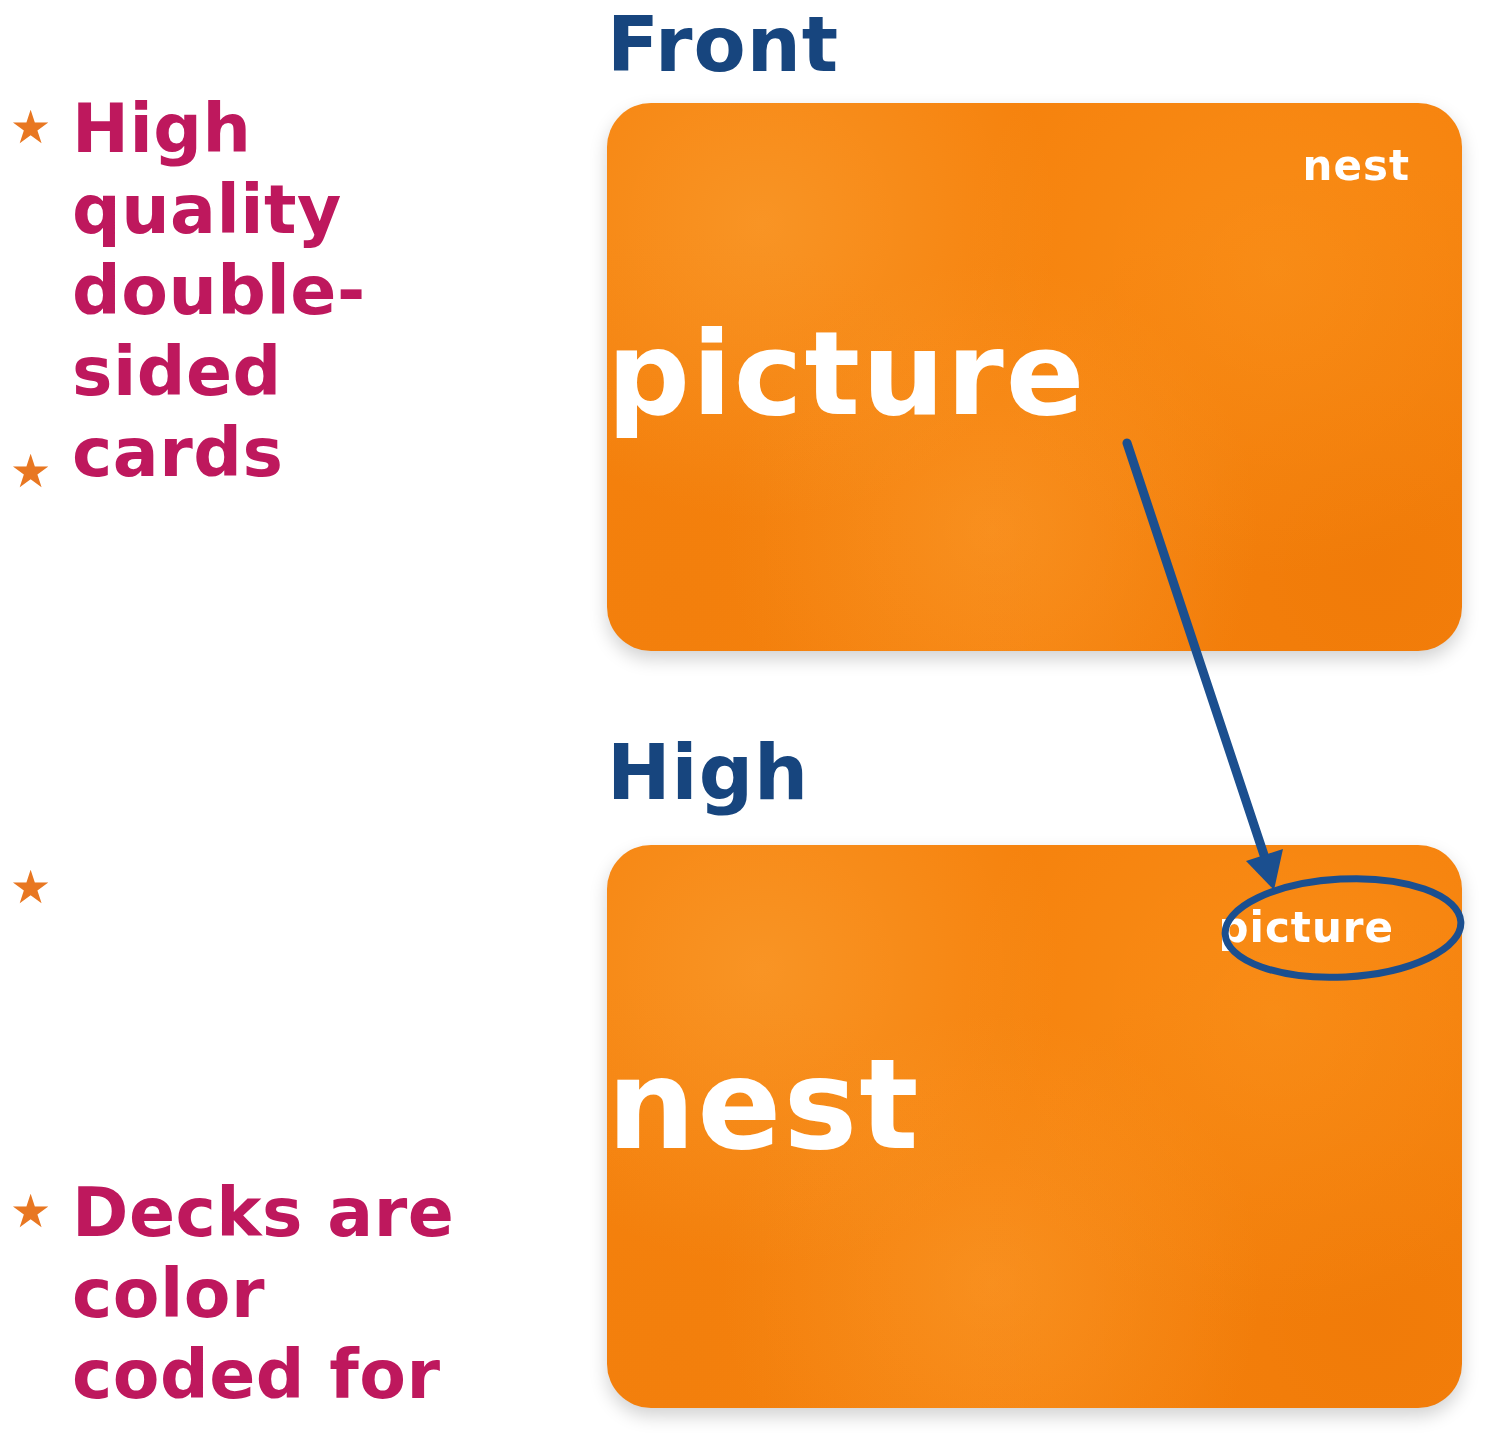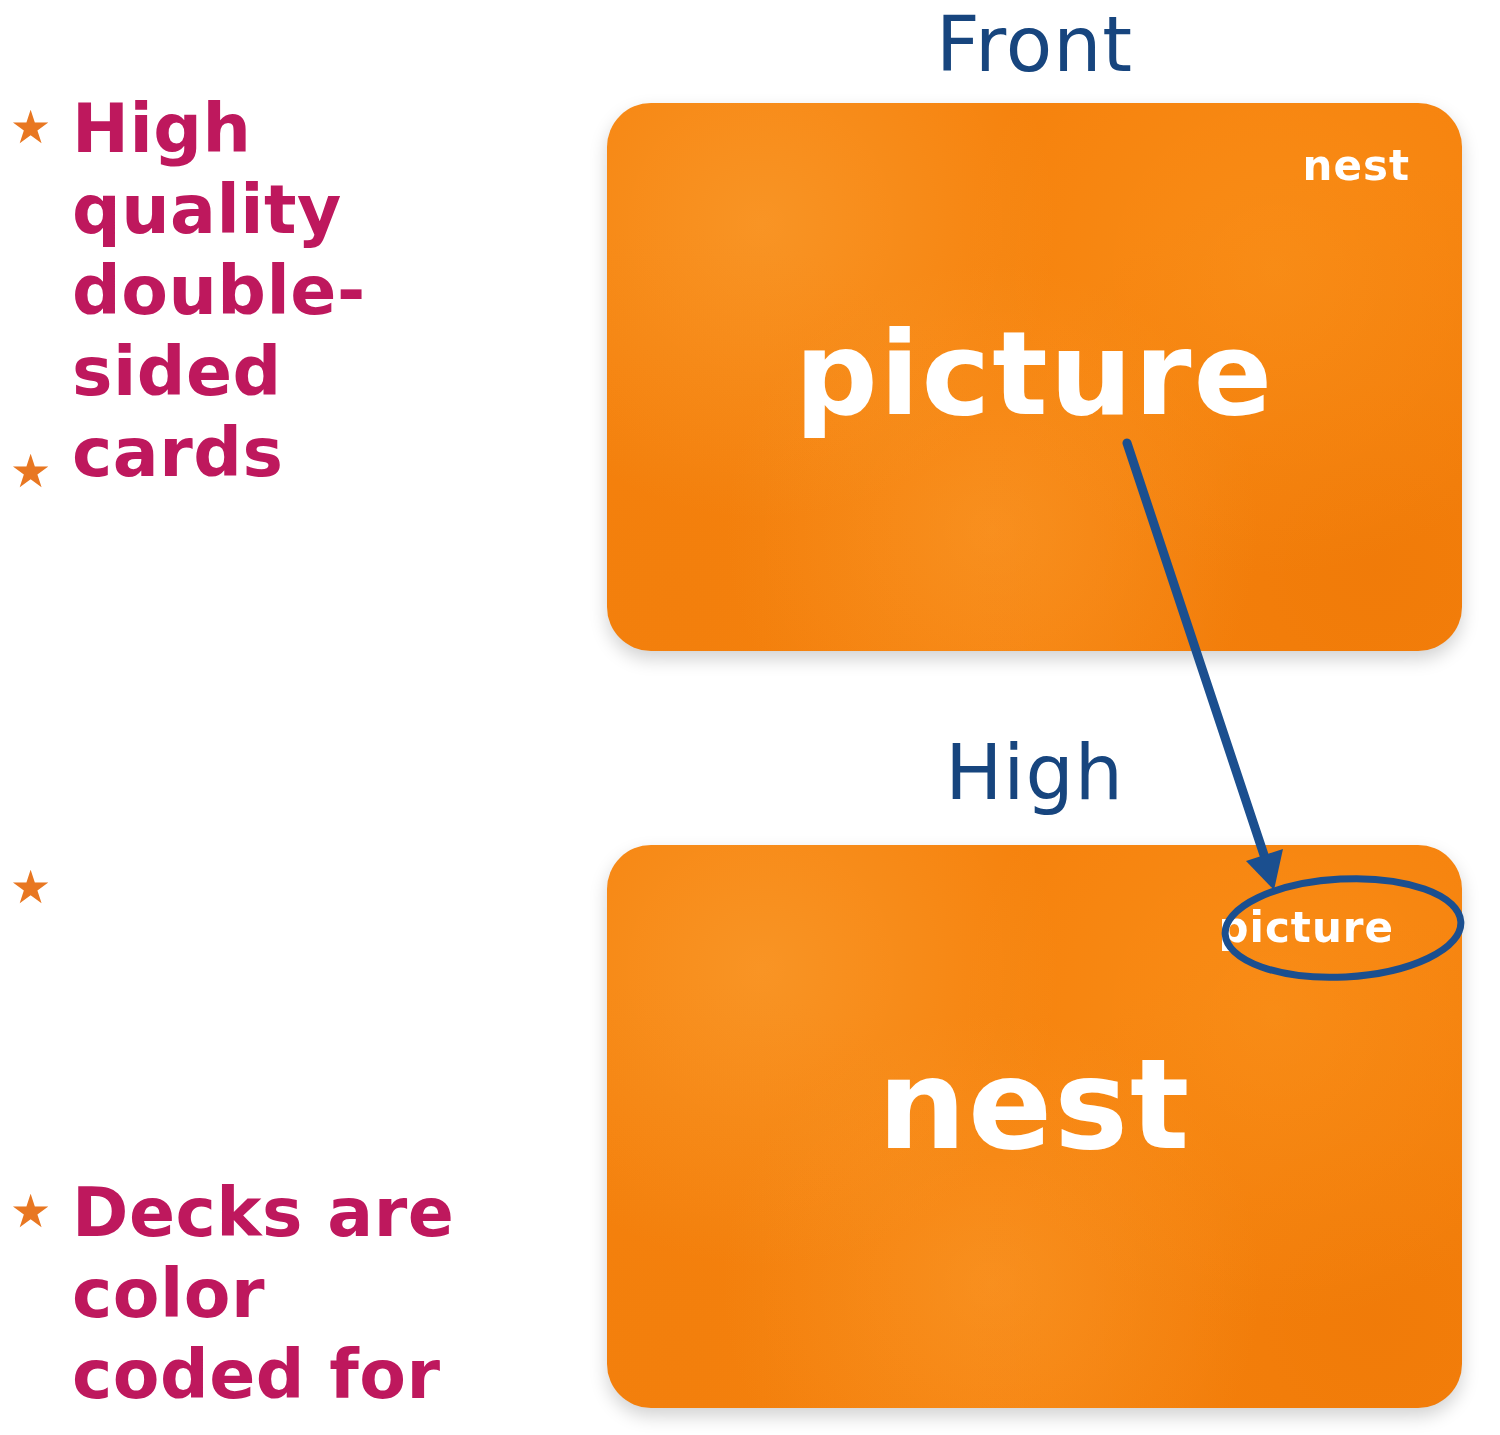--- a/index.html
+++ b/index.html
@@ -43,23 +43,22 @@
   #feature-0 { top: 88px; }
   #feature-1 { top: 432px; }
   #feature-2 { top: 848px; }
   #feature-3 { top: 1172px; }
 
   
   .section-title {
     position: absolute;
     width: 855px;
     left: 607px;
-    text-align: center;
     font-size: 76px;
-    font-weight: normal;
+    font-weight: bold;
     color: #17457E;
     letter-spacing: 1px;
   }
   #front-title { top: 0px; }
   #back-title  { top: 728px; }
 
   
   .card {
     position: absolute;
     left: 607px;
@@ -68,21 +67,20 @@
     background:
       radial-gradient(circle at 18% 22%, rgba(255, 190, 90, 0.30), rgba(255,190,90,0) 36%),
       radial-gradient(circle at 78% 30%, rgba(255, 160, 40, 0.35), rgba(255,160,40,0) 40%),
       radial-gradient(circle at 45% 78%, rgba(255, 175, 70, 0.30), rgba(255,175,70,0) 42%),
       radial-gradient(circle at 90% 85%, rgba(230, 110, 0, 0.35), rgba(230,110,0,0) 45%),
       radial-gradient(circle at 8% 90%, rgba(235, 120, 10, 0.30), rgba(235,120,10,0) 40%),
       #F6820D;
     box-shadow: 0 8px 18px rgba(0,0,0,0.18);
     display: flex;
     align-items: center;
-    justify-content: center;
   }
   #front-card { top: 103px;  height: 548px; }
   #back-card  { top: 845px;  height: 563px; }
 
   .card .corner-label {
     position: absolute;
     top: 38px;
     right: 52px;
     color: #ffffff;
     font-weight: bold;

